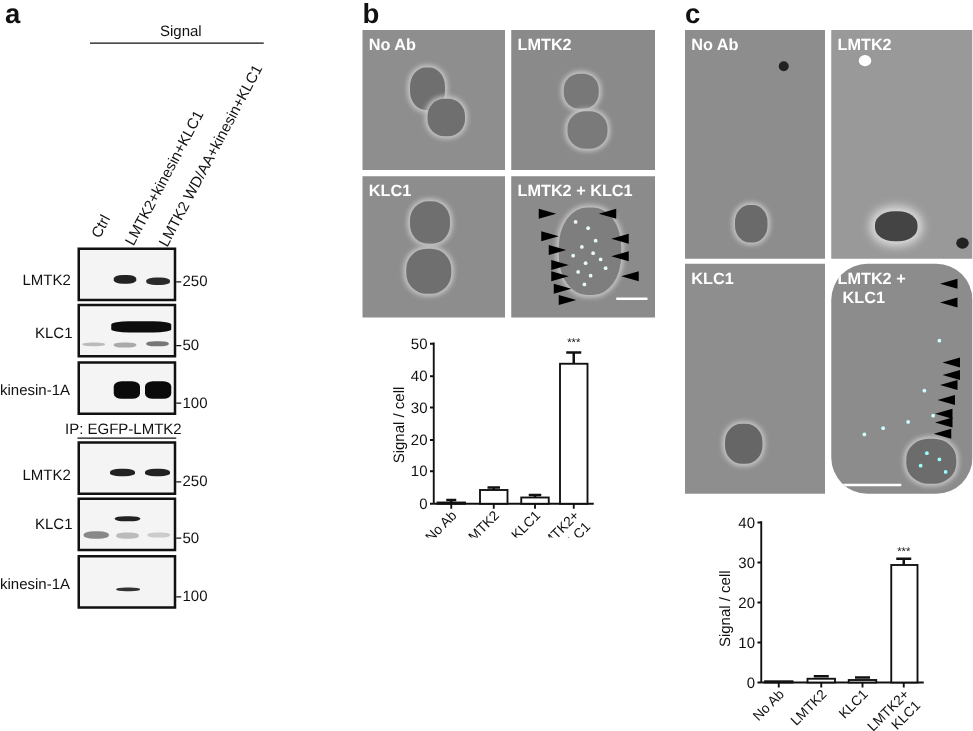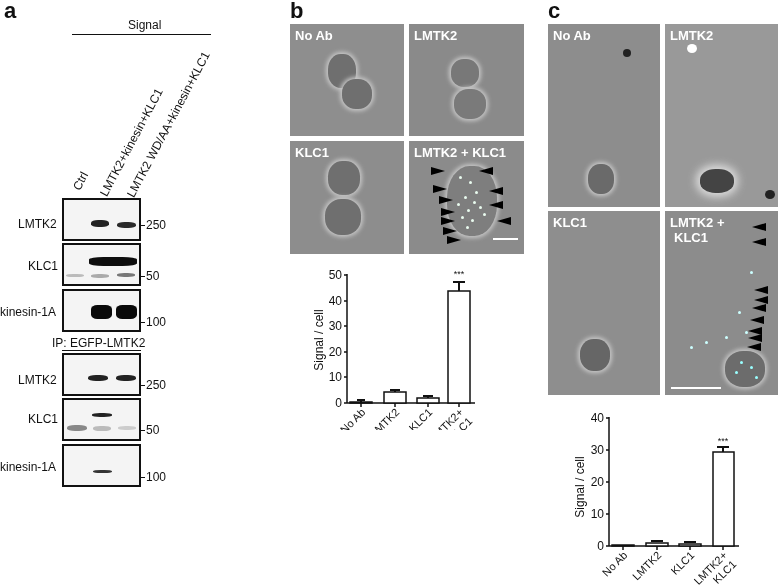--- a/index.html
+++ b/index.html
@@ -193,21 +193,21 @@
 <div class="micro" style="left:665px;top:24px;width:113px;height:183px;background:#999;">
   <div class="cell" style="left:35px;top:145px;width:34px;height:24px;background:#444;box-shadow:0 0 8px 4px #ddd;"></div>
   <div class="abs" style="left:22px;top:20px;width:10px;height:9px;border-radius:50%;background:#fff;"></div>
   <div class="abs" style="left:100px;top:166px;width:10px;height:9px;border-radius:50%;background:#222;"></div>
   <div class="lbl">LMTK2</div>
 </div>
 <div class="micro" style="left:548px;top:211px;width:112px;height:184px;background:#8e8e8e;">
   <div class="cell" style="left:32px;top:128px;width:30px;height:32px;background:#666;"></div>
   <div class="lbl">KLC1</div>
 </div>
-<div class="micro" style="left:665px;top:211px;width:113px;height:184px;background:#8c8c8c;">
+<div class="micro" style="left:665px;top:211px;width:113px;height:184px;background:#8c8c8c;border-radius:29px;">
   <div class="cell" style="left:60px;top:140px;width:40px;height:36px;background:#6c6c6c;"></div>
   <div class="dot" style="left:75px;top:150px;background:#9ff;"></div>
     <div class="dot" style="left:85px;top:155px;background:#9ff;"></div>
   <div class="dot" style="left:70px;top:160px;background:#9ff;"></div>
     <div class="dot" style="left:90px;top:165px;background:#9ff;"></div>
   <div class="dot" style="left:80px;top:120px;background:#cff;"></div>
     <div class="dot" style="left:73px;top:100px;background:#cff;"></div>
   <div class="dot" style="left:60px;top:125px;background:#cff;"></div>
     <div class="dot" style="left:40px;top:130px;background:#cff;"></div>
   <div class="dot" style="left:25px;top:135px;background:#cff;"></div>

